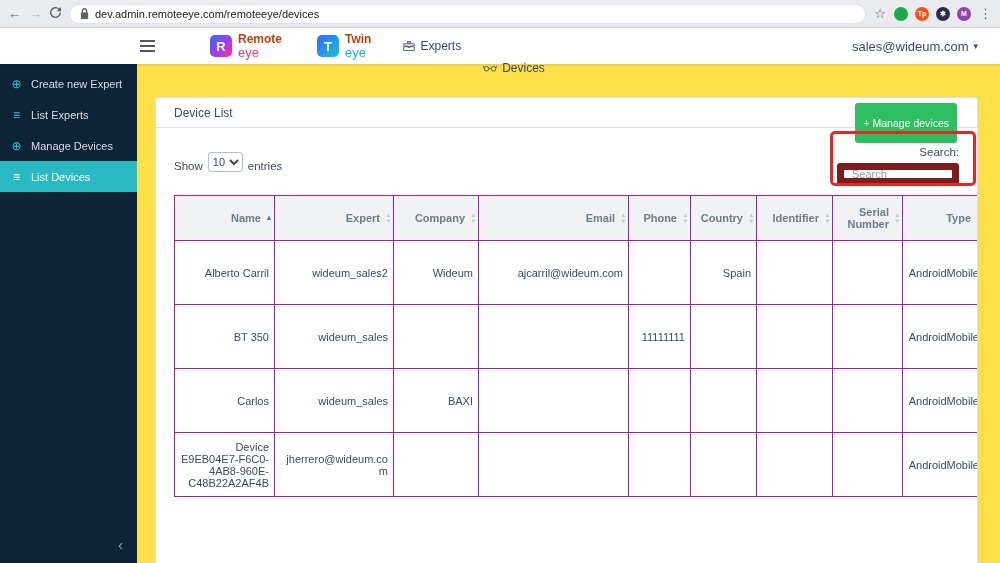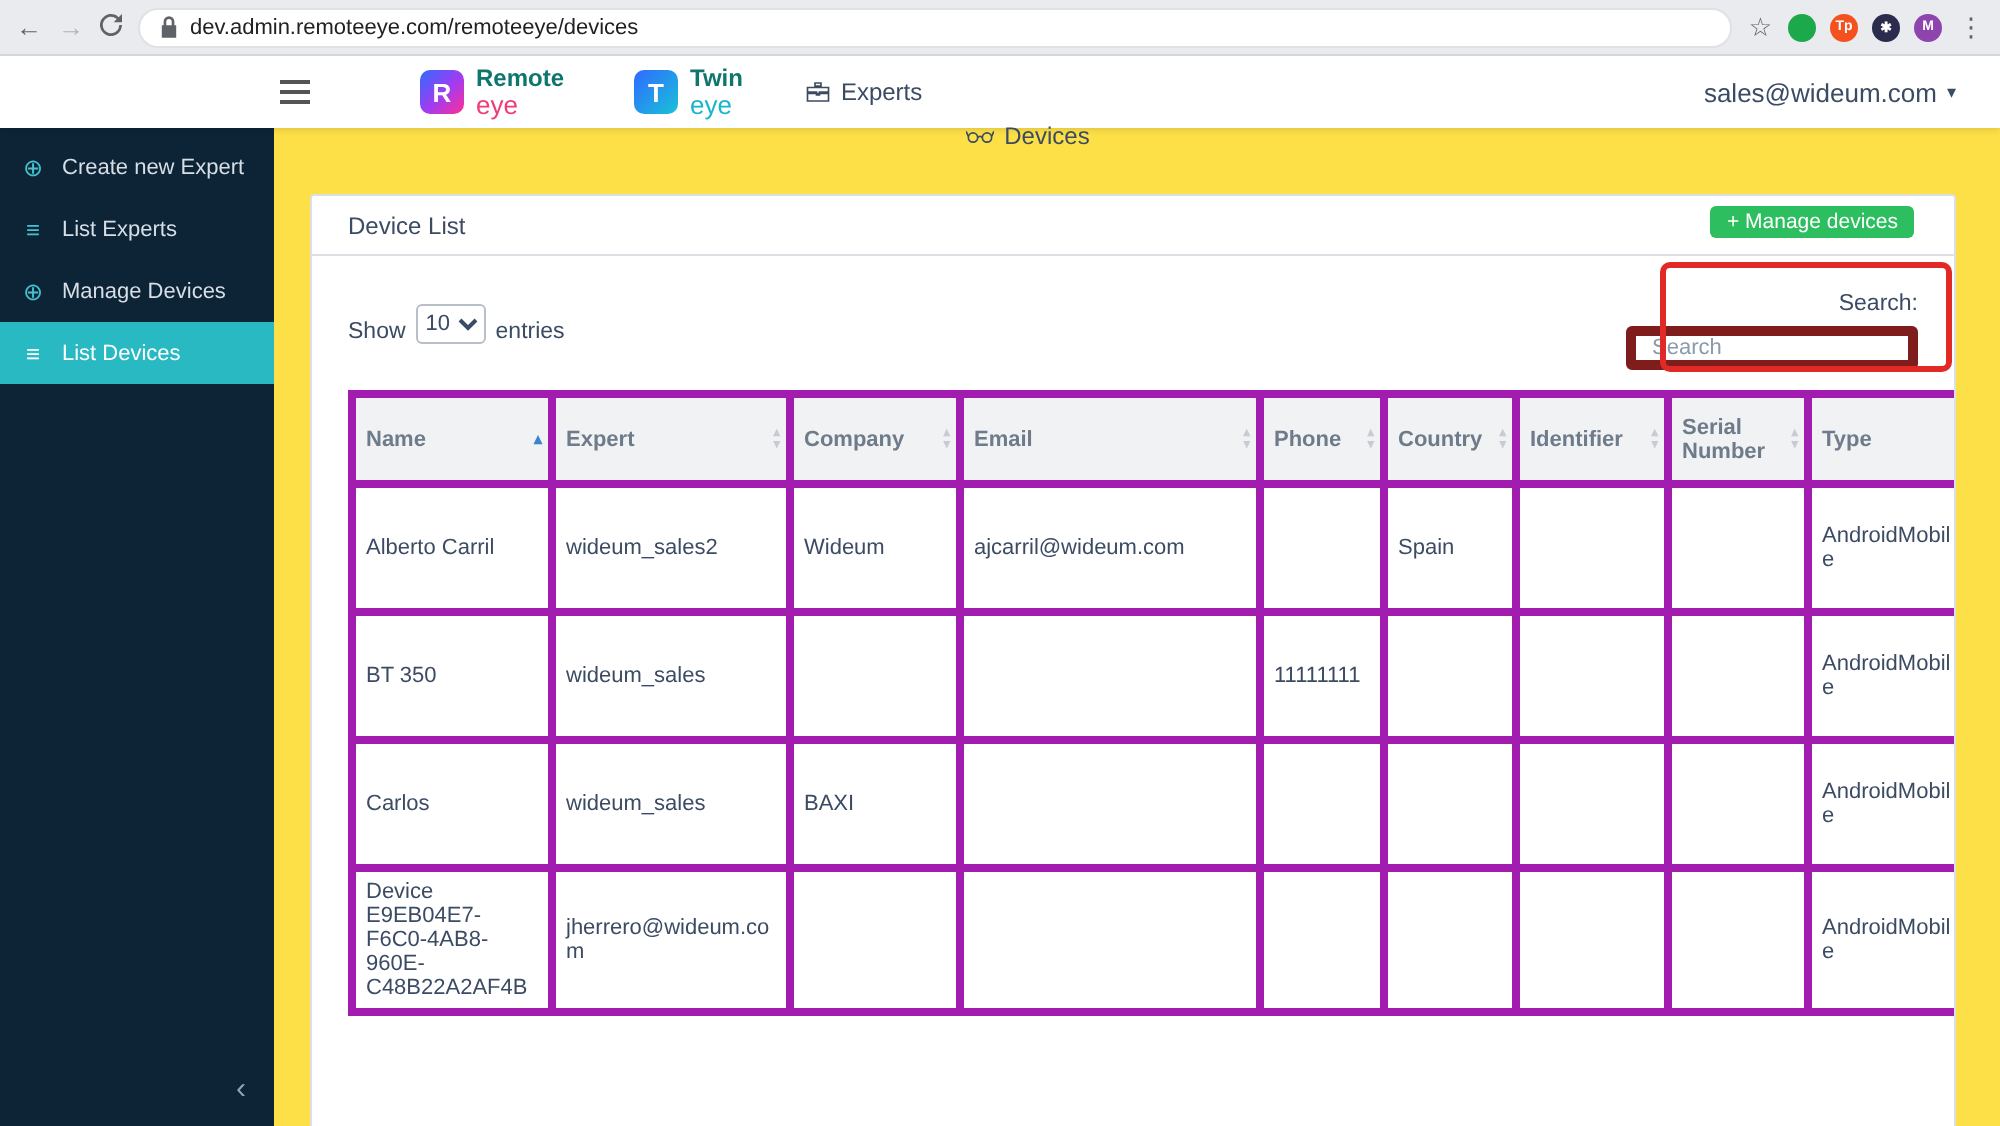--- a/index.html
+++ b/index.html
@@ -22,21 +22,21 @@
   .navbar { height:36px; background:#fff; display:flex; align-items:center; box-shadow:0 1px 3px rgba(0,0,0,0.12); position:relative; z-index:2; padding-right:22px; }
   .hamburger { margin-left:140px; display:flex; flex-direction:column; gap:3px; cursor:pointer; }
   .hamburger span { display:block; width:15px; height:2px; background:#555; }
   .logo { display:flex; align-items:center; gap:6px; cursor:pointer; }
   .logo.remote { margin-left:55px; }
   .logo.twin { margin-left:35px; }
   .logo-ico { width:22px; height:22px; border-radius:5px; color:#fff; font-weight:bold; font-size:13px; display:flex; align-items:center; justify-content:center; }
   .logo.remote .logo-ico { background:linear-gradient(135deg,#2f6bff 0%,#a43bf0 55%,#ff2f92 100%); }
   .logo.twin .logo-ico { background:linear-gradient(135deg,#2f6bff 0%,#19c2d8 100%); }
   .logo-text { display:flex; flex-direction:column; line-height:1; }
-  .logo-title { font-size:12px; font-weight:bold; color:#0f766e; }
+  .logo-title { font-size:12px; font-weight:bold; color:#c2410c; }
   .logo-sub { font-size:13px; margin-top:1px; }
   .logo.remote .logo-sub { color:#ef3c77; }
   .logo.twin .logo-sub { color:#19b6c9; }
   .nav-link { display:flex; align-items:center; gap:5px; font-size:12px; color:#3c4b64; cursor:pointer; }
   .nav-link.experts { margin-left:32px; }
   .nav-link.devices { margin-left:22px;margin-top:44px; }
   .account { margin-left:auto; display:flex; align-items:center; gap:5px; font-size:13px; color:#3c4b64; cursor:pointer; }
   .caret { font-size:9px; color:#3c4b64; }
 
   
@@ -44,34 +44,34 @@
   .side-item { height:31px; display:flex; align-items:center; gap:8px; padding-left:10px; font-size:11px; color:#d7dee5; cursor:pointer; }
   .side-item .s-ico { color:#45c0cd; font-size:12px; width:13px; text-align:center; }
   .side-item.active { background:#29b9c2; color:#fff; }
   .side-item.active .s-ico { color:#fff; }
   .collapse-btn { position:absolute; bottom:10px; right:14px; color:#8fa3b5; font-size:15px; cursor:pointer; }
 
   
   .content { position:absolute; left:137px; top:64px; right:0; bottom:0; background:#fde047; overflow:hidden; }
   .card { position:absolute; left:18px; top:33px; width:823px; height:520px; background:#fff; border:1px solid #dcdfe4; border-radius:2px; overflow:hidden; }
   .card-header { position:relative; height:30px; border-bottom:1px solid #dcdfe4; display:flex; align-items:center; padding:0 18px; font-size:12px; color:#3c4b64; }
-  .btn-green { position:absolute; right:20px; top:5px; background:#2dbe60; color:#fff; font-size:10.5px; padding:2px 8px; border:none; border-radius:3px; cursor:pointer; }
+  .btn-green { position:absolute; right:20px; top:5px; background:#2dbe60; color:#fff; font-size:10.5px; padding:14px 8px; border:none; border-radius:3px; cursor:pointer; }
   .card-body { padding:16px 18px 0 18px; }
   .controls { display:flex; justify-content:space-between; align-items:flex-start; margin-bottom:10px; }
   .show-group { font-size:11.5px; color:#3c4b64; display:flex; align-items:flex-end; gap:5px; margin-top:8px; }
   .show-group select { font-size:11px; height:20px; border:1px solid #b9bfc6; border-radius:3px; color:#3c4b64; background:#fff; }
   .search-group { display:flex; flex-direction:column; align-items:flex-end; gap:5px; }
   .search-label { font-size:11.5px; color:#3c4b64; margin-top:2px; }
-  .search-group input { width:146px; height:22px; border:5px solid #7f1d1d; border-radius:3px; padding:0 8px; font-size:11px; color:#3c4b64; }
+  .search-group input { width:122px; height:22px; border:7px solid #7f1d1d; border-radius:3px; padding:0 8px; font-size:11px; color:#3c4b64; }
   .search-group input::placeholder { color:#8a9aa8; }
   .annotation { position:absolute; left:693px; top:67px; width:146px; height:55px; border:3px solid #e12a26; border-radius:5px; pointer-events:none; z-index:6; }
 
   
   table.devices { border-collapse:collapse; table-layout:fixed; width:810px; font-size:11px; color:#3c4b64; }
-  .devices th, .devices td { border:4px solid #a21caf; text-align:left; vertical-align:middle; padding:4px 5px; word-wrap:break-word; }
+  .devices th, .devices td { border:1px solid #a21caf; text-align:right; vertical-align:middle; padding:4px 5px; word-wrap:break-word; }
   .devices thead th { background:#f1f2f4; color:#6e7b8a; font-weight:bold; height:45px; position:relative; padding-right:13px; cursor:pointer; }
   .devices tbody td { height:64px; background:#fff; }
   .sort { position:absolute; right:3px; top:50%; transform:translateY(-50%); display:flex; flex-direction:column; font-size:6.5px; line-height:6px; color:#c6ccd2; }
   .sort .up.active { color:#3b82d0; font-size:8px; line-height:8px; }
   .c-name{width:100px}.c-expert{width:119px}.c-company{width:85px}.c-email{width:150px}.c-phone{width:62px}.c-country{width:66px}.c-ident{width:76px}.c-serial{width:70px}.c-type{width:82px}
 </style>
 </head>
 <body>
 
 <div class="viewport">

